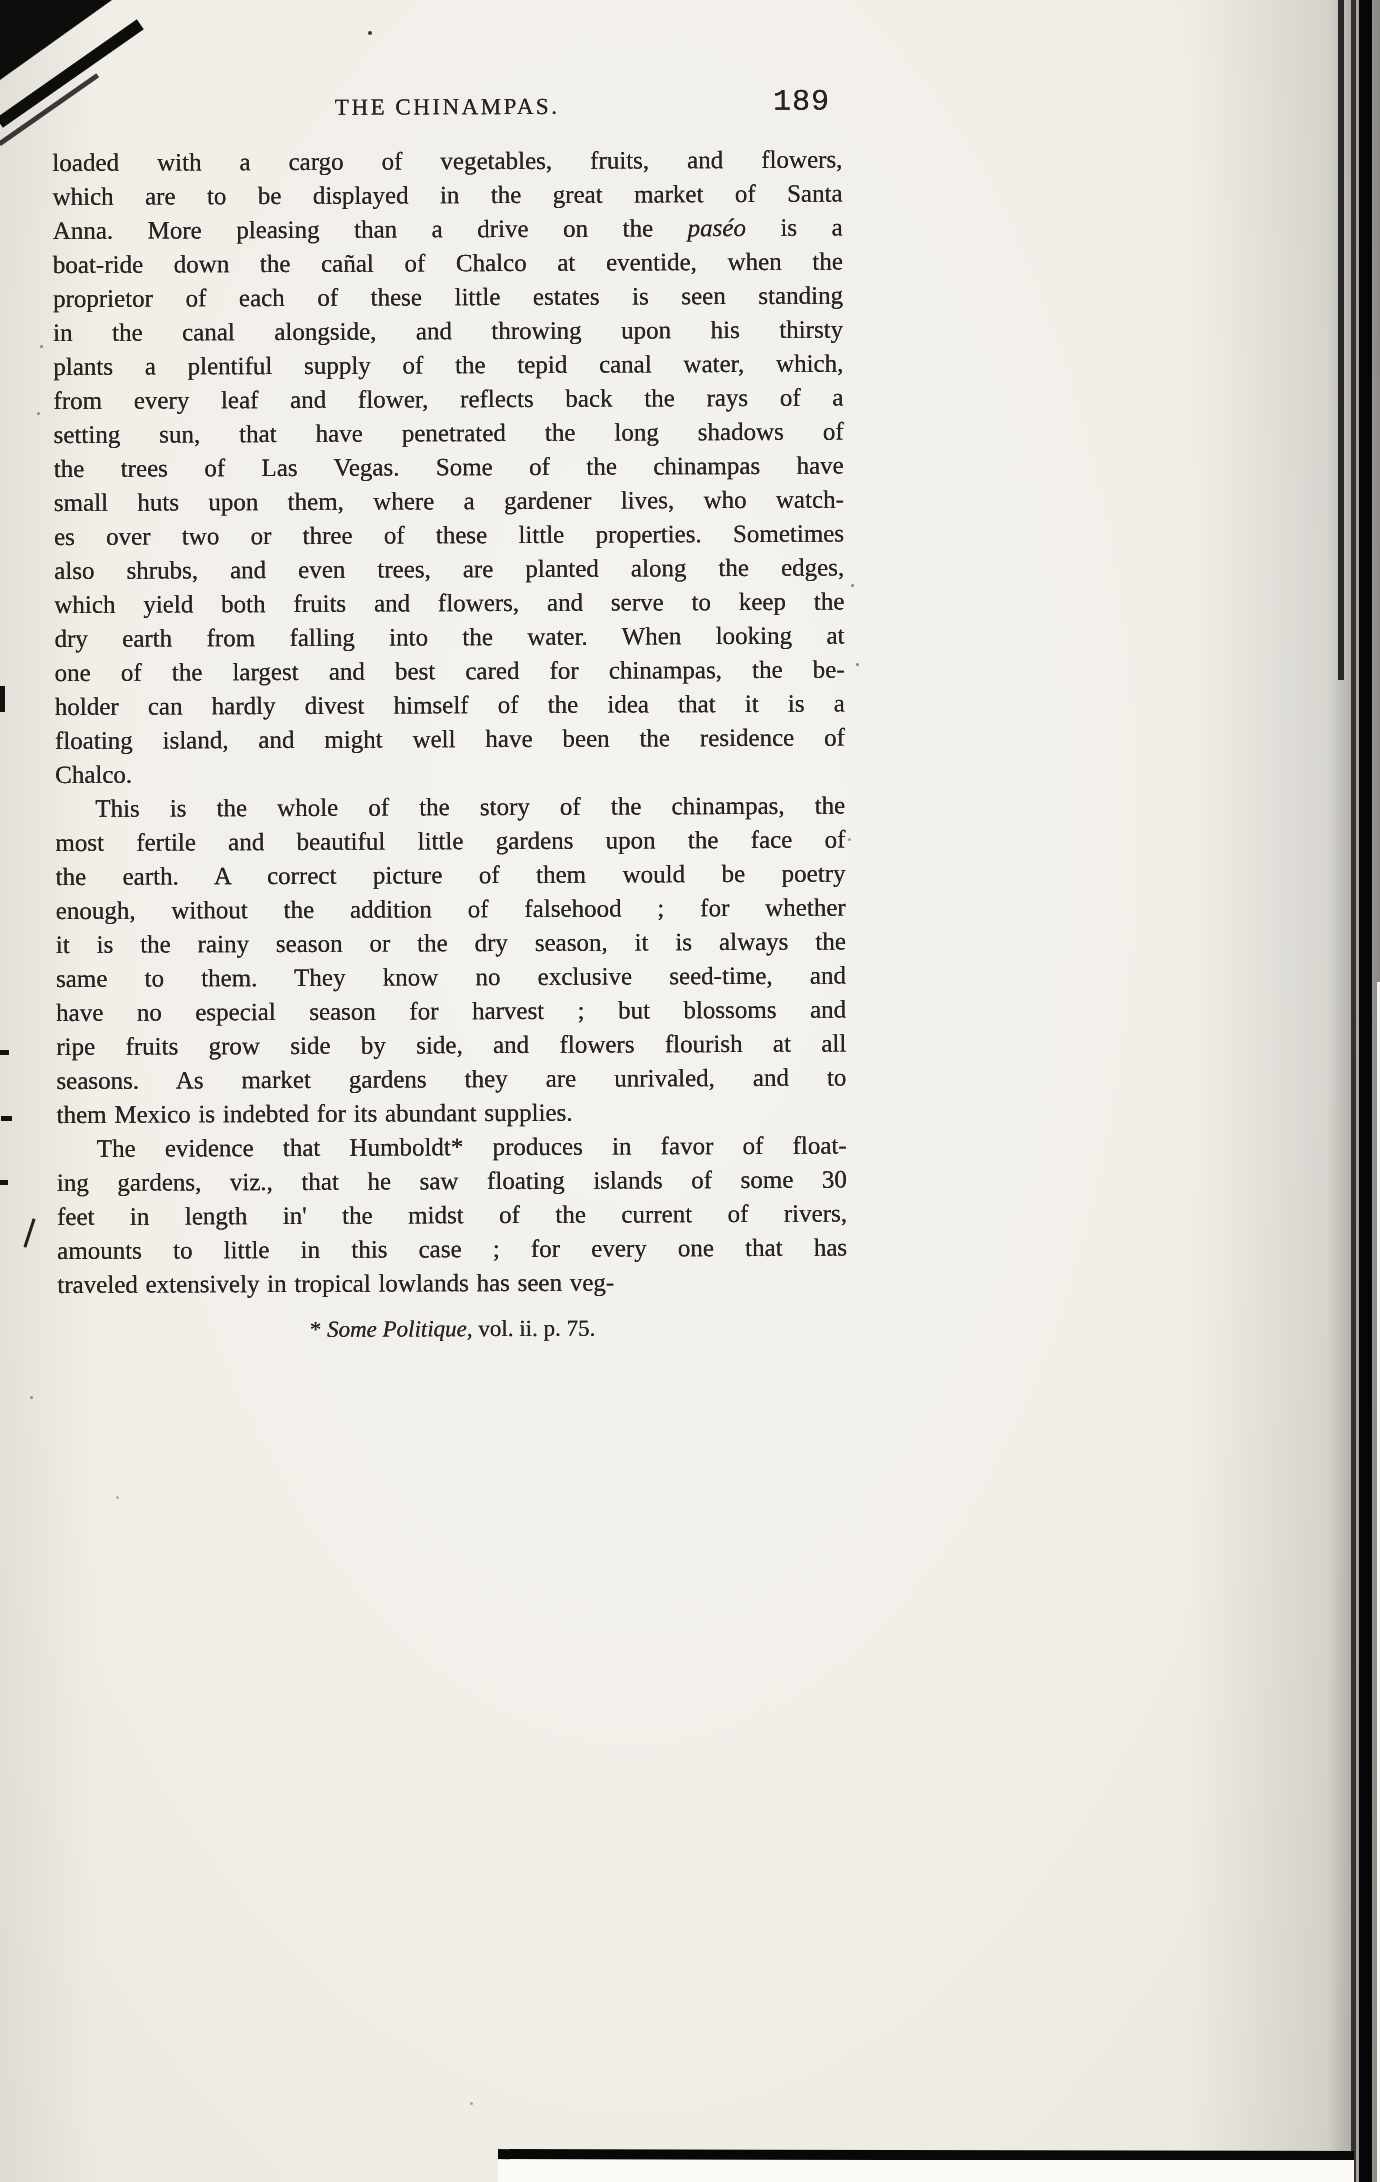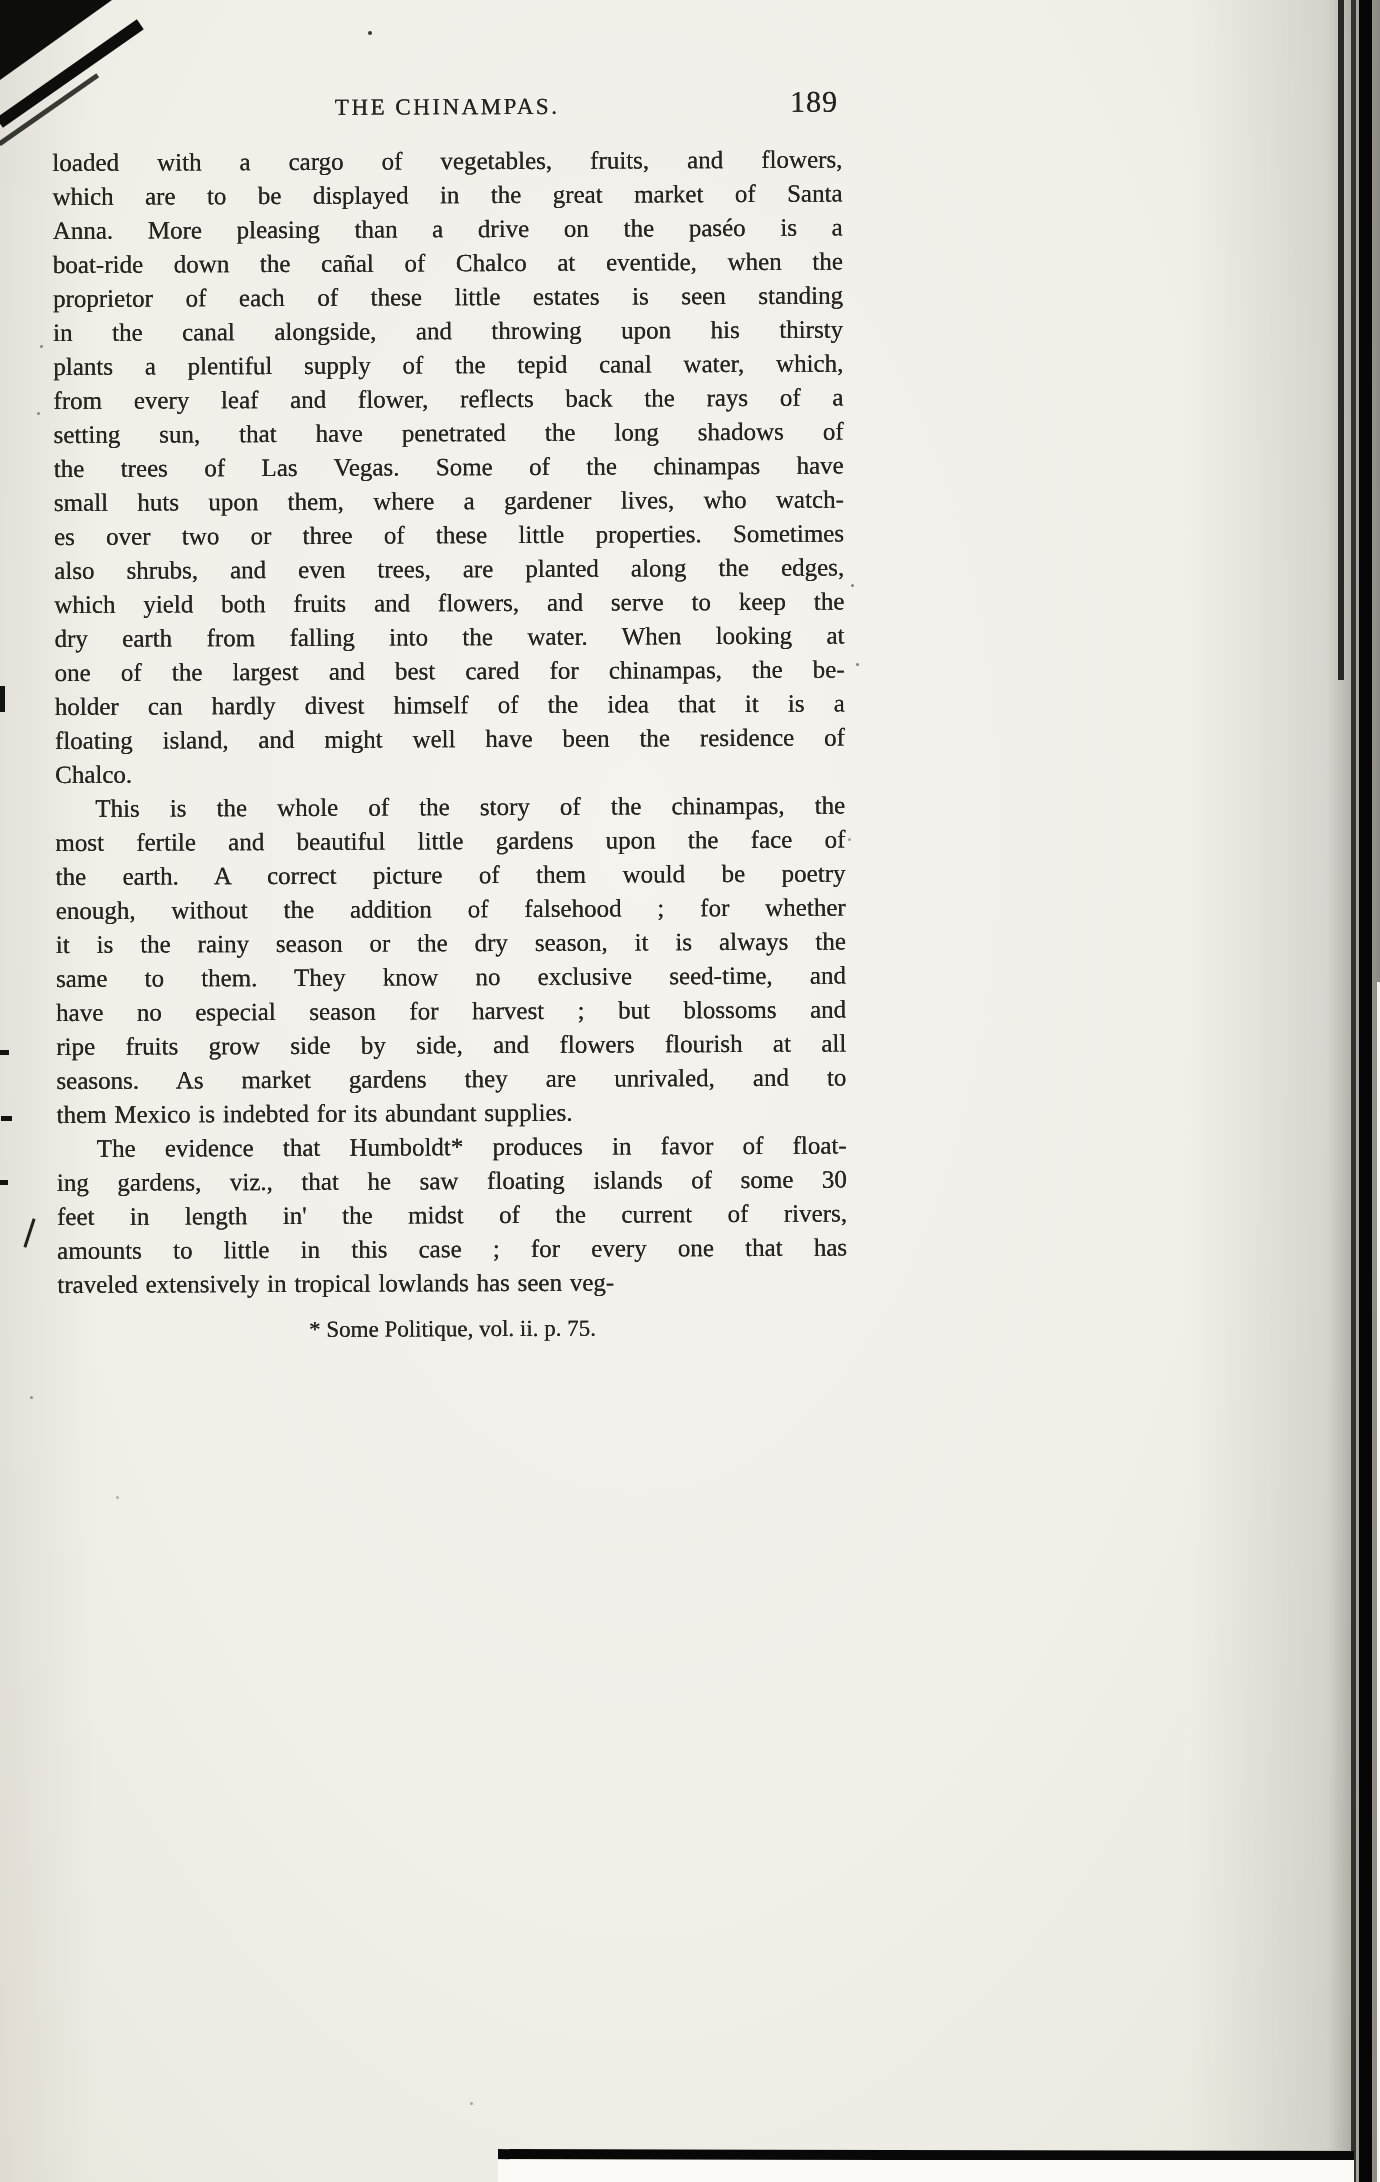--- a/index.html
+++ b/index.html
@@ -14,29 +14,29 @@
       linear-gradient(to right, rgba(60,50,40,0.07) 0%, rgba(0,0,0,0) 7%, rgba(0,0,0,0) 86%, rgba(0,0,0,0.10) 96%, rgba(0,0,0,0.20) 100%),
       radial-gradient(ellipse at 46% 38%, #f5f3ee 0%, #f0eee7 62%, #e9e6dd 100%);
   }
   .content{
     position:absolute;left:52px;top:86px;width:790px;color:#282420;
     transform:rotate(-0.25deg);transform-origin:0 0;
     text-shadow:0.2px 0 0 currentColor;
   }
   .pagehead{position:relative;height:54px;}
   .title{position:absolute;left:0;right:0;top:10px;text-align:center;font-size:23px;letter-spacing:2.5px;}
-  .pagenum{position:absolute;right:4px;top:2px;font-size:30px;letter-spacing:1px;}
+  .pagenum{position:absolute;right:12px;top:2px;font-size:30px;letter-spacing:1px;font-family:Liberation Mono, monospace;}
   .body-text{margin-top:6px;}
   .line{
     font-size:25px;line-height:34px;word-spacing:1.5px;
     text-align:justify;text-align-last:justify;
   }
   .line.last{text-align-last:left;}
   .line.first-indent{padding-left:40px;}
-  .it{}
+  .it{font-style:italic;}
   .footnote{margin-top:14px;text-align:center;font-size:23px;line-height:30px;}
 
   
   .artifact{position:absolute;}
   .corner-wedge{left:0;top:0;width:112px;height:80px;background:#0d0d0c;
     clip-path:polygon(0 0,100% 0,0 100%);}
   .corner-streak1{left:-4px;top:118px;width:172px;height:12px;background:#0d0d0c;
     transform:rotate(-35deg);transform-origin:0 0;}
   .corner-streak2{left:-2px;top:142px;width:120px;height:5px;background:#1a1915;opacity:.85;
     transform:rotate(-35deg);transform-origin:0 0;}

